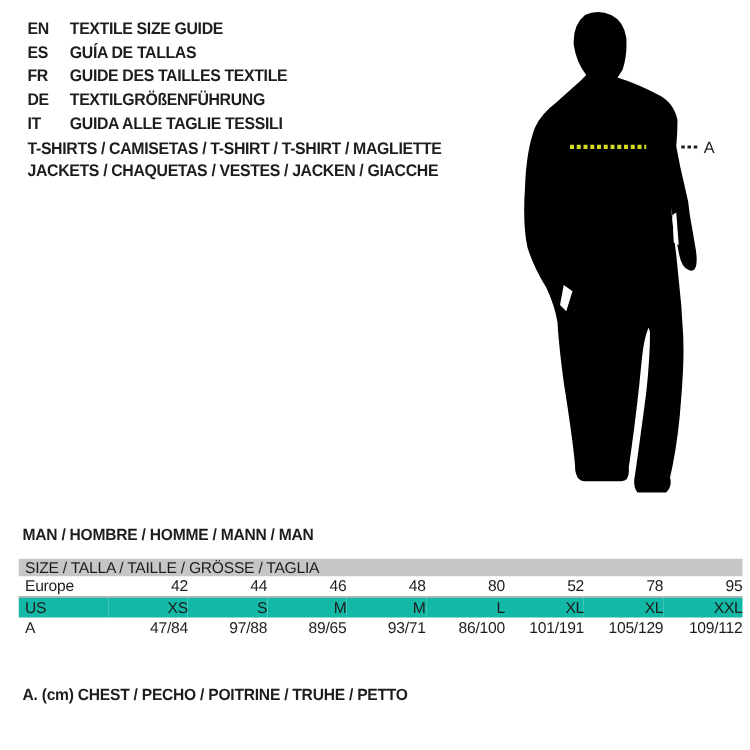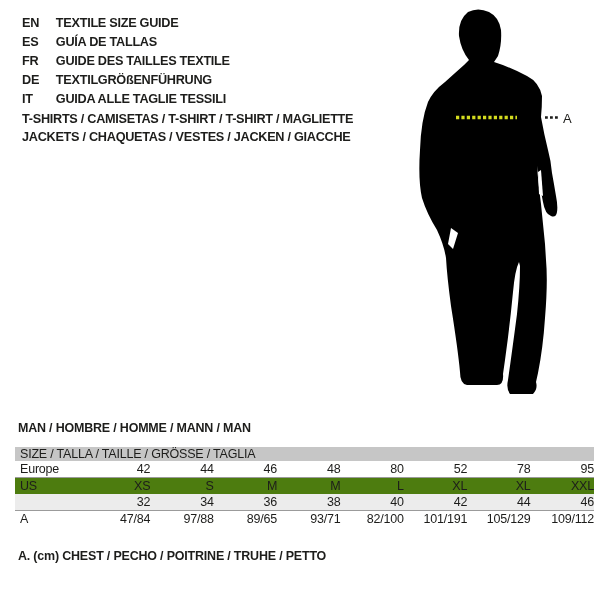--- a/index.html
+++ b/index.html
@@ -27,21 +27,21 @@
   
   #size-table-wrap{left:15px;top:447px;width:579px;}
   table#size-table{border-collapse:collapse;table-layout:fixed;width:579px;
                    font-size:12.5px;letter-spacing:-.2px;color:#1d1d1b;}
   #size-table col.c-label{width:72px;}
   #size-table th{background:#c6c6c6;font-weight:normal;text-align:left;
                  padding:0 0 0 5px;height:14px;font-size:12.5px;}
   #size-table td{padding:0;height:16px;text-align:right;font-weight:normal;vertical-align:middle;}
   #size-table td.lbl{text-align:left;padding-left:5px;}
   tr.r-europe td{border-bottom:1px solid #9b9b9b;}
-  tr.r-us td{background:#4d7c0f;}
+  tr.r-us td{background:#14b8a6;}
   tr.r-blank td{background:#ececec;border-bottom:1px solid #9b9b9b;}
 
   
   #footer-legend{left:18px;top:548px;font-weight:bold;font-size:13px;letter-spacing:-.2px;
                  transform:scaleX(.96);transform-origin:left top;white-space:nowrap;}
 </style>
 </head>
 <body>
 
 <div class="abs" id="lang-block">
@@ -132,38 +132,27 @@
         <td class="lbl">US</td>
         <td>XS</td>
         <td>S</td>
         <td>M</td>
         <td>M</td>
         <td>L</td>
         <td>XL</td>
         <td>XL</td>
         <td>XXL</td>
       </tr>
-      <tr class="r-blank">
-        <td class="lbl"></td>
-        <td>32</td>
-        <td>34</td>
-        <td>36</td>
-        <td>38</td>
-        <td>40</td>
-        <td>42</td>
-        <td>44</td>
-        <td>46</td>
-      </tr>
       <tr class="r-a">
         <td class="lbl">A</td>
         <td>47/84</td>
         <td>97/88</td>
         <td>89/65</td>
         <td>93/71</td>
-        <td>82/100</td>
+        <td>86/100</td>
         <td>101/191</td>
         <td>105/129</td>
         <td>109/112</td>
       </tr>
     </tbody>
   </table>
 </div>
 
 <div class="abs" id="footer-legend">A. (cm) CHEST / PECHO / POITRINE / TRUHE / PETTO</div>
 

